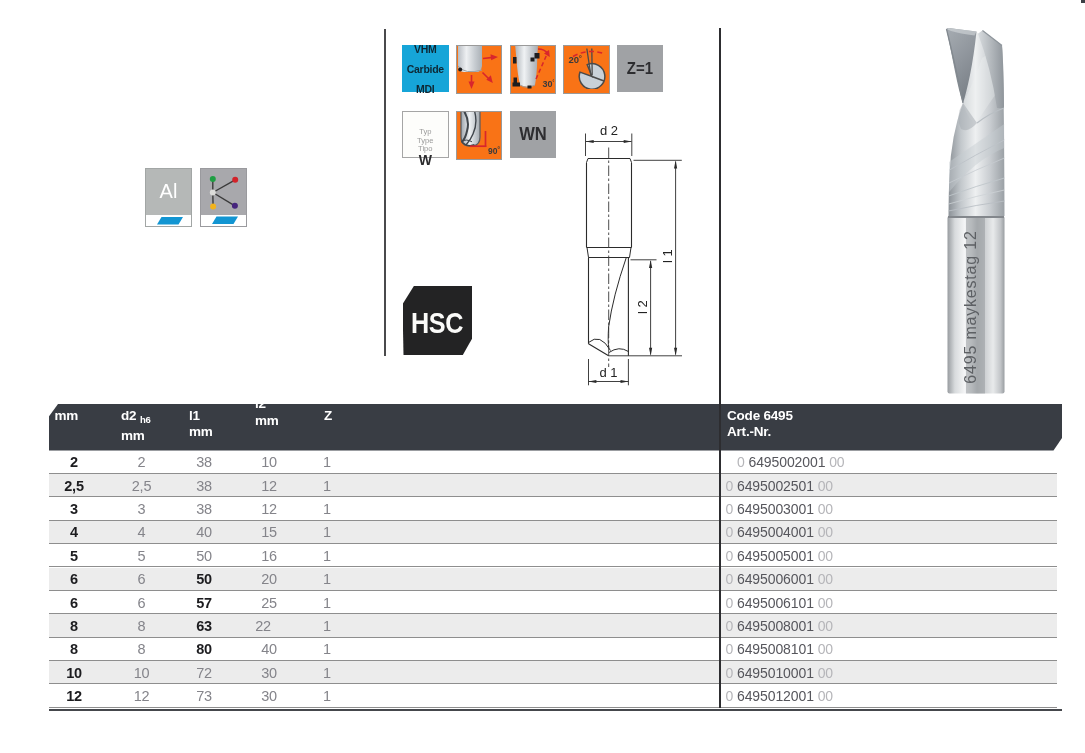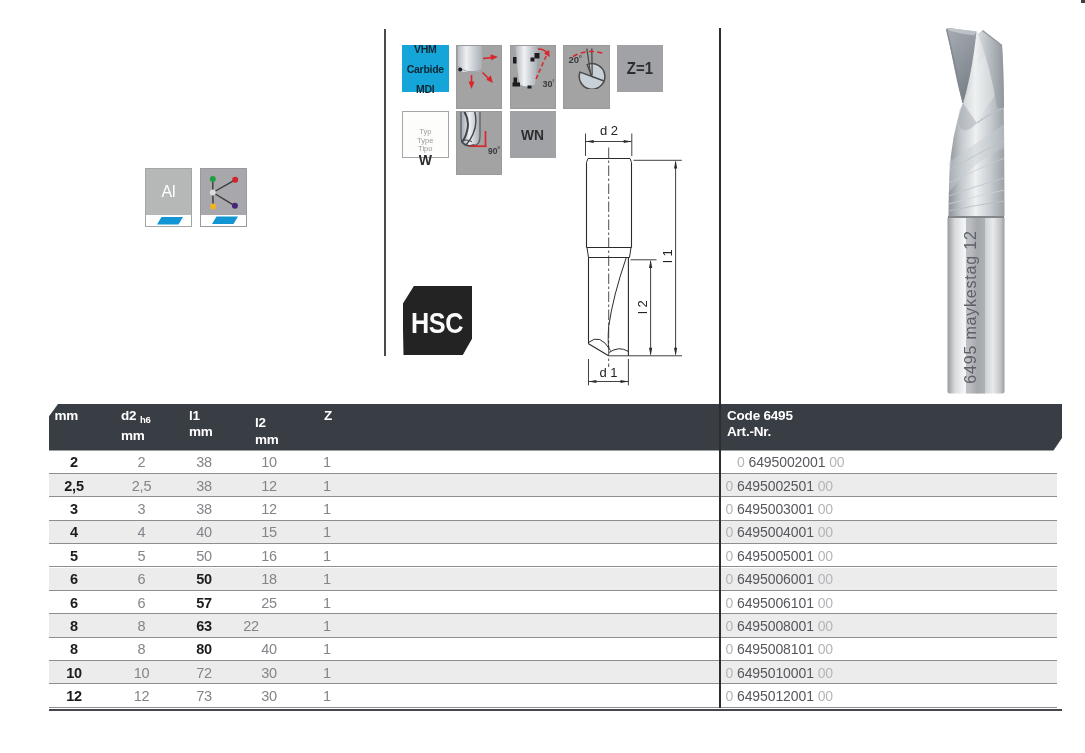--- a/index.html
+++ b/index.html
@@ -11,34 +11,34 @@
 .cellb{color:#1c1c1f;font-weight:bold;}
 .code{position:absolute;transform:translateY(-50%);font-size:14px;color:#56565c;
   white-space:nowrap;letter-spacing:-0.1px;}
 .code .lt{color:#b5b5b9;}
 .code .md{color:#56565c;}
 .hcol{position:absolute;color:#fff;font-size:13.5px;font-weight:bold;line-height:16.5px;
   white-space:nowrap;letter-spacing:-0.2px;}
 .hcol .sb{font-size:9.5px;vertical-align:-2.5px;}
 .gbox{position:absolute;width:46.6px;height:46.6px;display:flex;align-items:center;
   justify-content:center;font-weight:bold;color:#2d2d30;}
-.wbox{position:absolute;width:46.6px;height:64px;background:#a3a3a3;border:1.8px solid #9a9a9a;}
+.wbox{position:absolute;width:46.6px;height:49px;background:#f97316;border:1.8px solid #9a9a9a;}
 </style>
 </head>
 <body>
 <div id="page">
 
 <div style="position:absolute;left:1081px;top:0;width:4px;height:3px;background:#3c4046;"></div>
 
 <div style="position:absolute;left:384px;top:29px;width:1.6px;height:327px;background:#4a4a4c;"></div>
 
 <div style="position:absolute;left:719.3px;top:28px;width:1.6px;height:680px;background:#2d2d30;z-index:6;"></div>
 
 <div style="position:absolute;left:145px;top:167.5px;width:47px;height:59.5px;border:1px solid #a2a6a5;background:#fff;">
-  <div style="position:absolute;left:0;top:0;width:45px;height:46px;background:#b5b8b7;display:flex;align-items:center;justify-content:center;color:#fff;font-size:16px;">Al</div>
+  <div style="position:absolute;left:0;top:0;width:45px;height:46px;background:#b5b8b7;display:flex;align-items:center;justify-content:center;color:#fff;font-size:20px;">Al</div>
   <div style="position:absolute;left:4px;top:49.5px;width:37px;height:5.5px;"></div>
   <svg style="position:absolute;left:0;top:46px;" width="45" height="11.5" viewBox="0 0 45 11.5">
     <polygon points="11,9.5 15.5,2 37,2 32.5,9.5" fill="#1295d2"></polygon>
   </svg>
 </div>
 
 <div style="position:absolute;left:199.5px;top:167.5px;width:47px;height:59.5px;border:1px solid #9a9a9e;background:#fff;">
   <div style="position:absolute;left:0;top:0;width:45px;height:46px;background:#a8a8ac;"></div>
   <svg style="position:absolute;left:0;top:0;" width="45" height="57.5" viewBox="0 0 45 57.5">
     <g stroke="#3a3a3a" stroke-width="1.4">
@@ -150,21 +150,21 @@
     <path d="M4.5,29.5 Q10,35.5 17.5,32.8" fill="none" stroke="#40464c" stroke-width="1.5"></path>
     <path d="M4.5,29.5 Q9,26.5 15,29.8" fill="none" stroke="#40464c" stroke-width="1"></path>
     <g stroke="#d8262c" stroke-width="1.7" fill="none">
       <line x1="28.5" y1="19" x2="28.5" y2="35"></line>
       <line x1="29.3" y1="34.2" x2="13" y2="34.2"></line>
     </g>
     <text x="31" y="41.5" font-size="8.5" font-weight="bold" fill="#3a3a3c">90˚</text>
   </svg>
 </div>
 
-<div class="gbox" style="left:509.6px;top:111px;background:#a0a2a5;font-size:15px;text-align:right;">
+<div class="gbox" style="left:509.6px;top:111px;background:#a0a2a5;font-size:18px;text-align:right;">
       <span style="transform:scaleX(0.92);display:inline-block;">WN</span>
     </div>
 
 <div style="position:absolute;left:402.5px;top:285.5px;width:69.5px;height:70px;background:#232324;
   clip-path:polygon(11.7px 0px,69.5px 0px,69.5px 53.2px,60.3px 69.5px,1px 69.5px,0px 18.8px);">
   <div style="position:absolute;left:50%;top:20.5px;transform:translateX(-50%) scaleX(0.84);color:#fbfbf9;
     font-size:30px;font-weight:bold;letter-spacing:-0.5px;">HSC</div>
 </div>
 
 
@@ -275,21 +275,21 @@
 
 <div style="position:absolute;left:48.5px;top:404px;width:1013.5px;height:46.6px;background:#393d44;
   clip-path:polygon(9.5px 0px,1013.5px 0px,1013.5px 34px,1005px 46.6px,0px 46.6px,0px 13px);"></div>
 
 <div class="hcol" style="left:54.5px;top:388px;">d1 <span class="sb">h10</span><br>mm</div>
 
 <div class="hcol" style="left:121px;top:407.5px;">d2 <span class="sb">h6</span><br>mm</div>
 
 <div class="hcol" style="left:189px;top:407.5px;">l1<br>mm</div>
 
-<div class="hcol" style="left:255px;top:415px;">l2<br>mm</div>
+<div class="hcol" style="left:255px;top:396px;">l2<br>mm</div>
 
 <div class="hcol" style="left:324px;top:407.5px;">Z</div>
 
 <div class="hcol" style="left:727px;top:407.5px;">Code 6495<br>Art.-Nr.</div>
 
 <div style="position:absolute;left:48.5px;top:450.5px;width:1008px;height:23.4px;border-bottom:1px solid #8e8e8e;"></div>
 <div class="cellb" style="left:74px;top:462.2px;">2</div>
 <div class="cell" style="left:141.5px;top:462.2px;">2</div>
 <div class="cell" style="left:204px;top:462.2px;">38</div>
 <div class="cell" style="left:269px;top:462.2px;">10</div>
@@ -325,37 +325,37 @@
 <div class="cell" style="left:141.5px;top:555.8px;">5</div>
 <div class="cell" style="left:204px;top:555.8px;">50</div>
 <div class="cell" style="left:269px;top:555.8px;">16</div>
 <div class="cell" style="left:327px;top:555.8px;">1</div>
 <div class="code" style="left:725.5px;top:555.8px;"><span class="lt">0</span> <span class="md">6495005001</span> <span class="lt">00</span></div>
 
 <div style="position:absolute;left:48.5px;top:567.5px;width:1008px;height:23.4px;background:#ececec;border-bottom:1px solid #8e8e8e;"></div>
 <div class="cellb" style="left:74px;top:579.2px;">6</div>
 <div class="cell" style="left:141.5px;top:579.2px;">6</div>
 <div class="cellb" style="left:204px;top:579.2px;">50</div>
-<div class="cell" style="left:269px;top:579.2px;">18</div>
+<div class="cell" style="left:269px;top:579.2px;">20</div>
 <div class="cell" style="left:327px;top:579.2px;">1</div>
 <div class="code" style="left:725.5px;top:579.2px;"><span class="lt">0</span> <span class="md">6495006001</span> <span class="lt">00</span></div>
 
 <div style="position:absolute;left:48.5px;top:590.9px;width:1008px;height:23.4px;border-bottom:1px solid #8e8e8e;"></div>
 <div class="cellb" style="left:74px;top:602.6px;">6</div>
 <div class="cell" style="left:141.5px;top:602.6px;">6</div>
 <div class="cellb" style="left:204px;top:602.6px;">57</div>
 <div class="cell" style="left:269px;top:602.6px;">25</div>
 <div class="cell" style="left:327px;top:602.6px;">1</div>
 <div class="code" style="left:725.5px;top:602.6px;"><span class="lt">0</span> <span class="md">6495006101</span> <span class="lt">00</span></div>
 
 <div style="position:absolute;left:48.5px;top:614.3px;width:1008px;height:23.4px;background:#ececec;border-bottom:1px solid #8e8e8e;"></div>
 <div class="cellb" style="left:74px;top:626.0px;">8</div>
 <div class="cell" style="left:141.5px;top:626.0px;">8</div>
 <div class="cellb" style="left:204px;top:626.0px;">63</div>
-<div class="cell" style="left:251px;top:626.0px;">22</div>
+<div class="cell" style="left:263px;top:626.0px;">22</div>
 <div class="cell" style="left:327px;top:626.0px;">1</div>
 <div class="code" style="left:725.5px;top:626.0px;"><span class="lt">0</span> <span class="md">6495008001</span> <span class="lt">00</span></div>
 
 <div style="position:absolute;left:48.5px;top:637.7px;width:1008px;height:23.4px;border-bottom:1px solid #8e8e8e;"></div>
 <div class="cellb" style="left:74px;top:649.4px;">8</div>
 <div class="cell" style="left:141.5px;top:649.4px;">8</div>
 <div class="cellb" style="left:204px;top:649.4px;">80</div>
 <div class="cell" style="left:269px;top:649.4px;">40</div>
 <div class="cell" style="left:327px;top:649.4px;">1</div>
 <div class="code" style="left:725.5px;top:649.4px;"><span class="lt">0</span> <span class="md">6495008101</span> <span class="lt">00</span></div>

